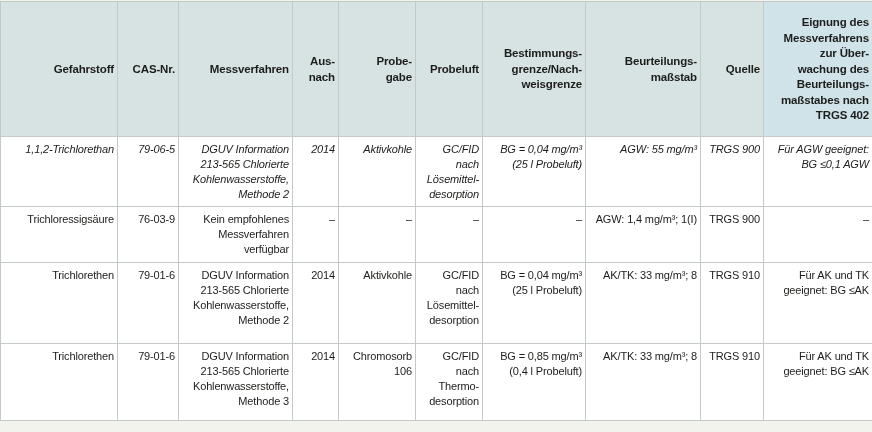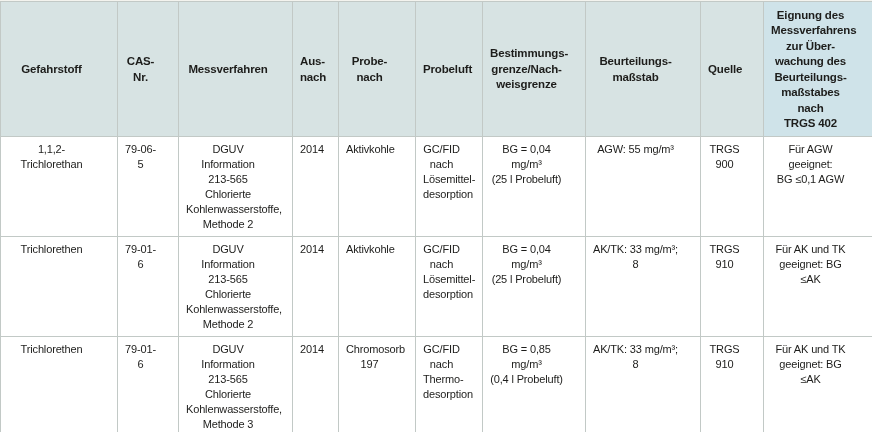--- a/index.html
+++ b/index.html
@@ -17,45 +17,45 @@
   }
   table.data-table {
     border-collapse: collapse;
     table-layout: fixed;
     width: 871px;
     background: #ffffff;
   }
   th, td {
     border: 1px solid #c2c9c6;
     box-sizing: border-box;
-    padding: 5px 22px 4px 7px;
+    padding: 5px 3px 4px 7px;
     font-size: 11px;
     line-height: 15px;
     letter-spacing: -0.15px;
     color: #1d1d1b;
-    text-align: center;
+    text-align: right;
     white-space: pre-line;
     overflow: hidden;
   }
   th {
     background: #d7e3e3;
     font-weight: bold;
     vertical-align: middle;
     font-size: 11.5px;
     line-height: 15.5px;
   }
   th.col-eignung {
     background: #cfe3e9;
   }
   td {
     vertical-align: top;
     background: #ffffff;
   }
   thead tr { height: 135px; }
-  tbody tr:nth-child(1) { height: 70px; }
+  tbody tr:nth-child(1) { height: 70px; font-style: italic; }
   tbody tr:nth-child(2) { height: 56px; }
   tbody tr:nth-child(3) { height: 81px; }
   tbody tr:nth-child(4) { height: 77px; }
 </style>
 </head>
 <body>
 
 <div class="page">
   <table class="data-table">
     <colgroup>
@@ -71,21 +71,21 @@
       <col style="width:109px">
     </colgroup>
     <thead>
       <tr>
         <th>Gefahrstoff</th>
         <th>CAS-Nr.</th>
         <th>Messverfahren</th>
         <th>Aus-
 nach</th>
         <th>Probe-
-nach</th>
+gabe</th>
         <th>Probeluft</th>
         <th>Bestimmungs-
 grenze/Nach-
 weisgrenze</th>
         <th>Beurteilungs-
 maßstab</th>
         <th>Quelle</th>
         <th class="col-eignung">Eignung des
 Messverfahrens
 zur Über-
@@ -110,20 +110,34 @@
 Lösemittel-
 desorption</td>
         <td>BG = 0,04 mg/m³
 (25 l Probeluft)</td>
         <td>AGW: 55 mg/m³</td>
         <td>TRGS 900</td>
         <td>Für AGW geeignet:
 BG ≤0,1 AGW</td>
       </tr>
       <tr>
+        <td>Trichloressigsäure</td>
+        <td>76-03-9</td>
+        <td>Kein empfohlenes
+Messverfahren
+verfügbar</td>
+        <td>–</td>
+        <td>–</td>
+        <td>–</td>
+        <td>–</td>
+        <td>AGW: 1,4 mg/m³; 1(I)</td>
+        <td>TRGS 900</td>
+        <td>–</td>
+      </tr>
+      <tr>
         <td>Trichlorethen</td>
         <td>79-01-6</td>
         <td>DGUV Information
 213-565 Chlorierte
 Kohlenwasserstoffe,
 Methode 2</td>
         <td>2014</td>
         <td>Aktivkohle</td>
         <td>GC/FID
 nach
@@ -138,21 +152,21 @@
       </tr>
       <tr>
         <td>Trichlorethen</td>
         <td>79-01-6</td>
         <td>DGUV Information
 213-565 Chlorierte
 Kohlenwasserstoffe,
 Methode 3</td>
         <td>2014</td>
         <td>Chromosorb
-197</td>
+106</td>
         <td>GC/FID
 nach
 Thermo-
 desorption</td>
         <td>BG = 0,85 mg/m³
 (0,4 l Probeluft)</td>
         <td>AK/TK: 33 mg/m³; 8</td>
         <td>TRGS 910</td>
         <td>Für AK und TK
 geeignet: BG ≤AK</td>

